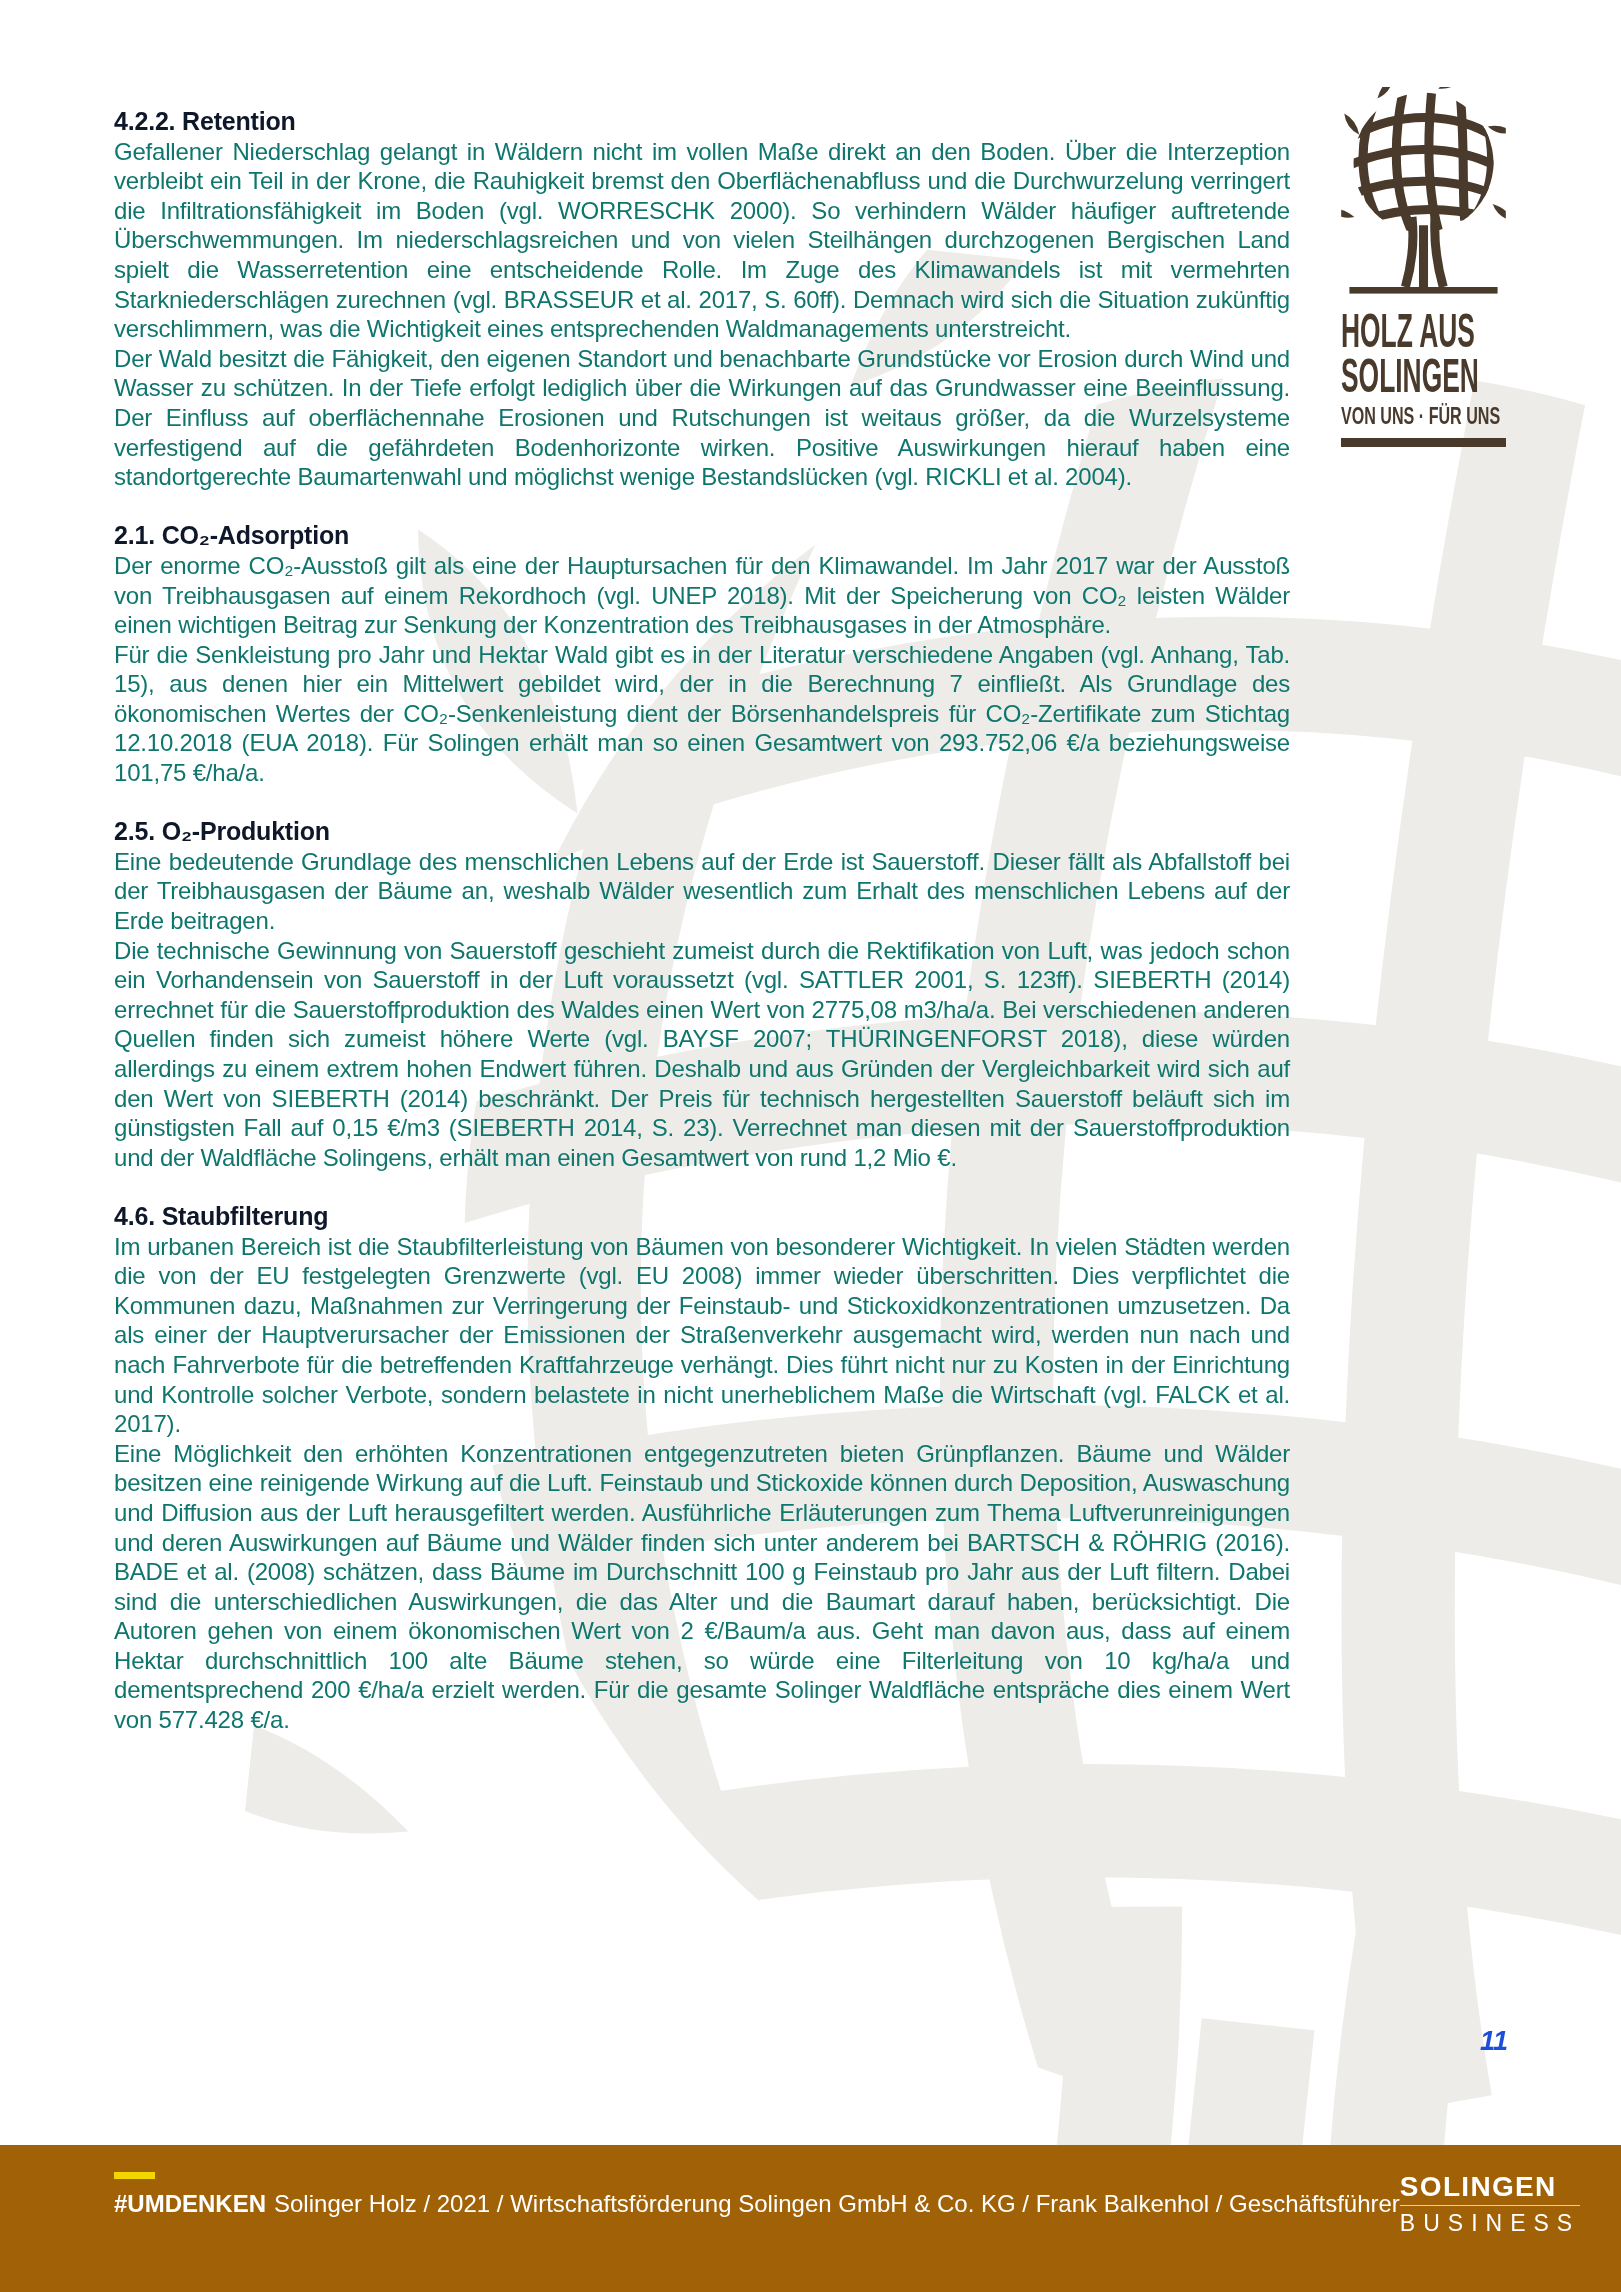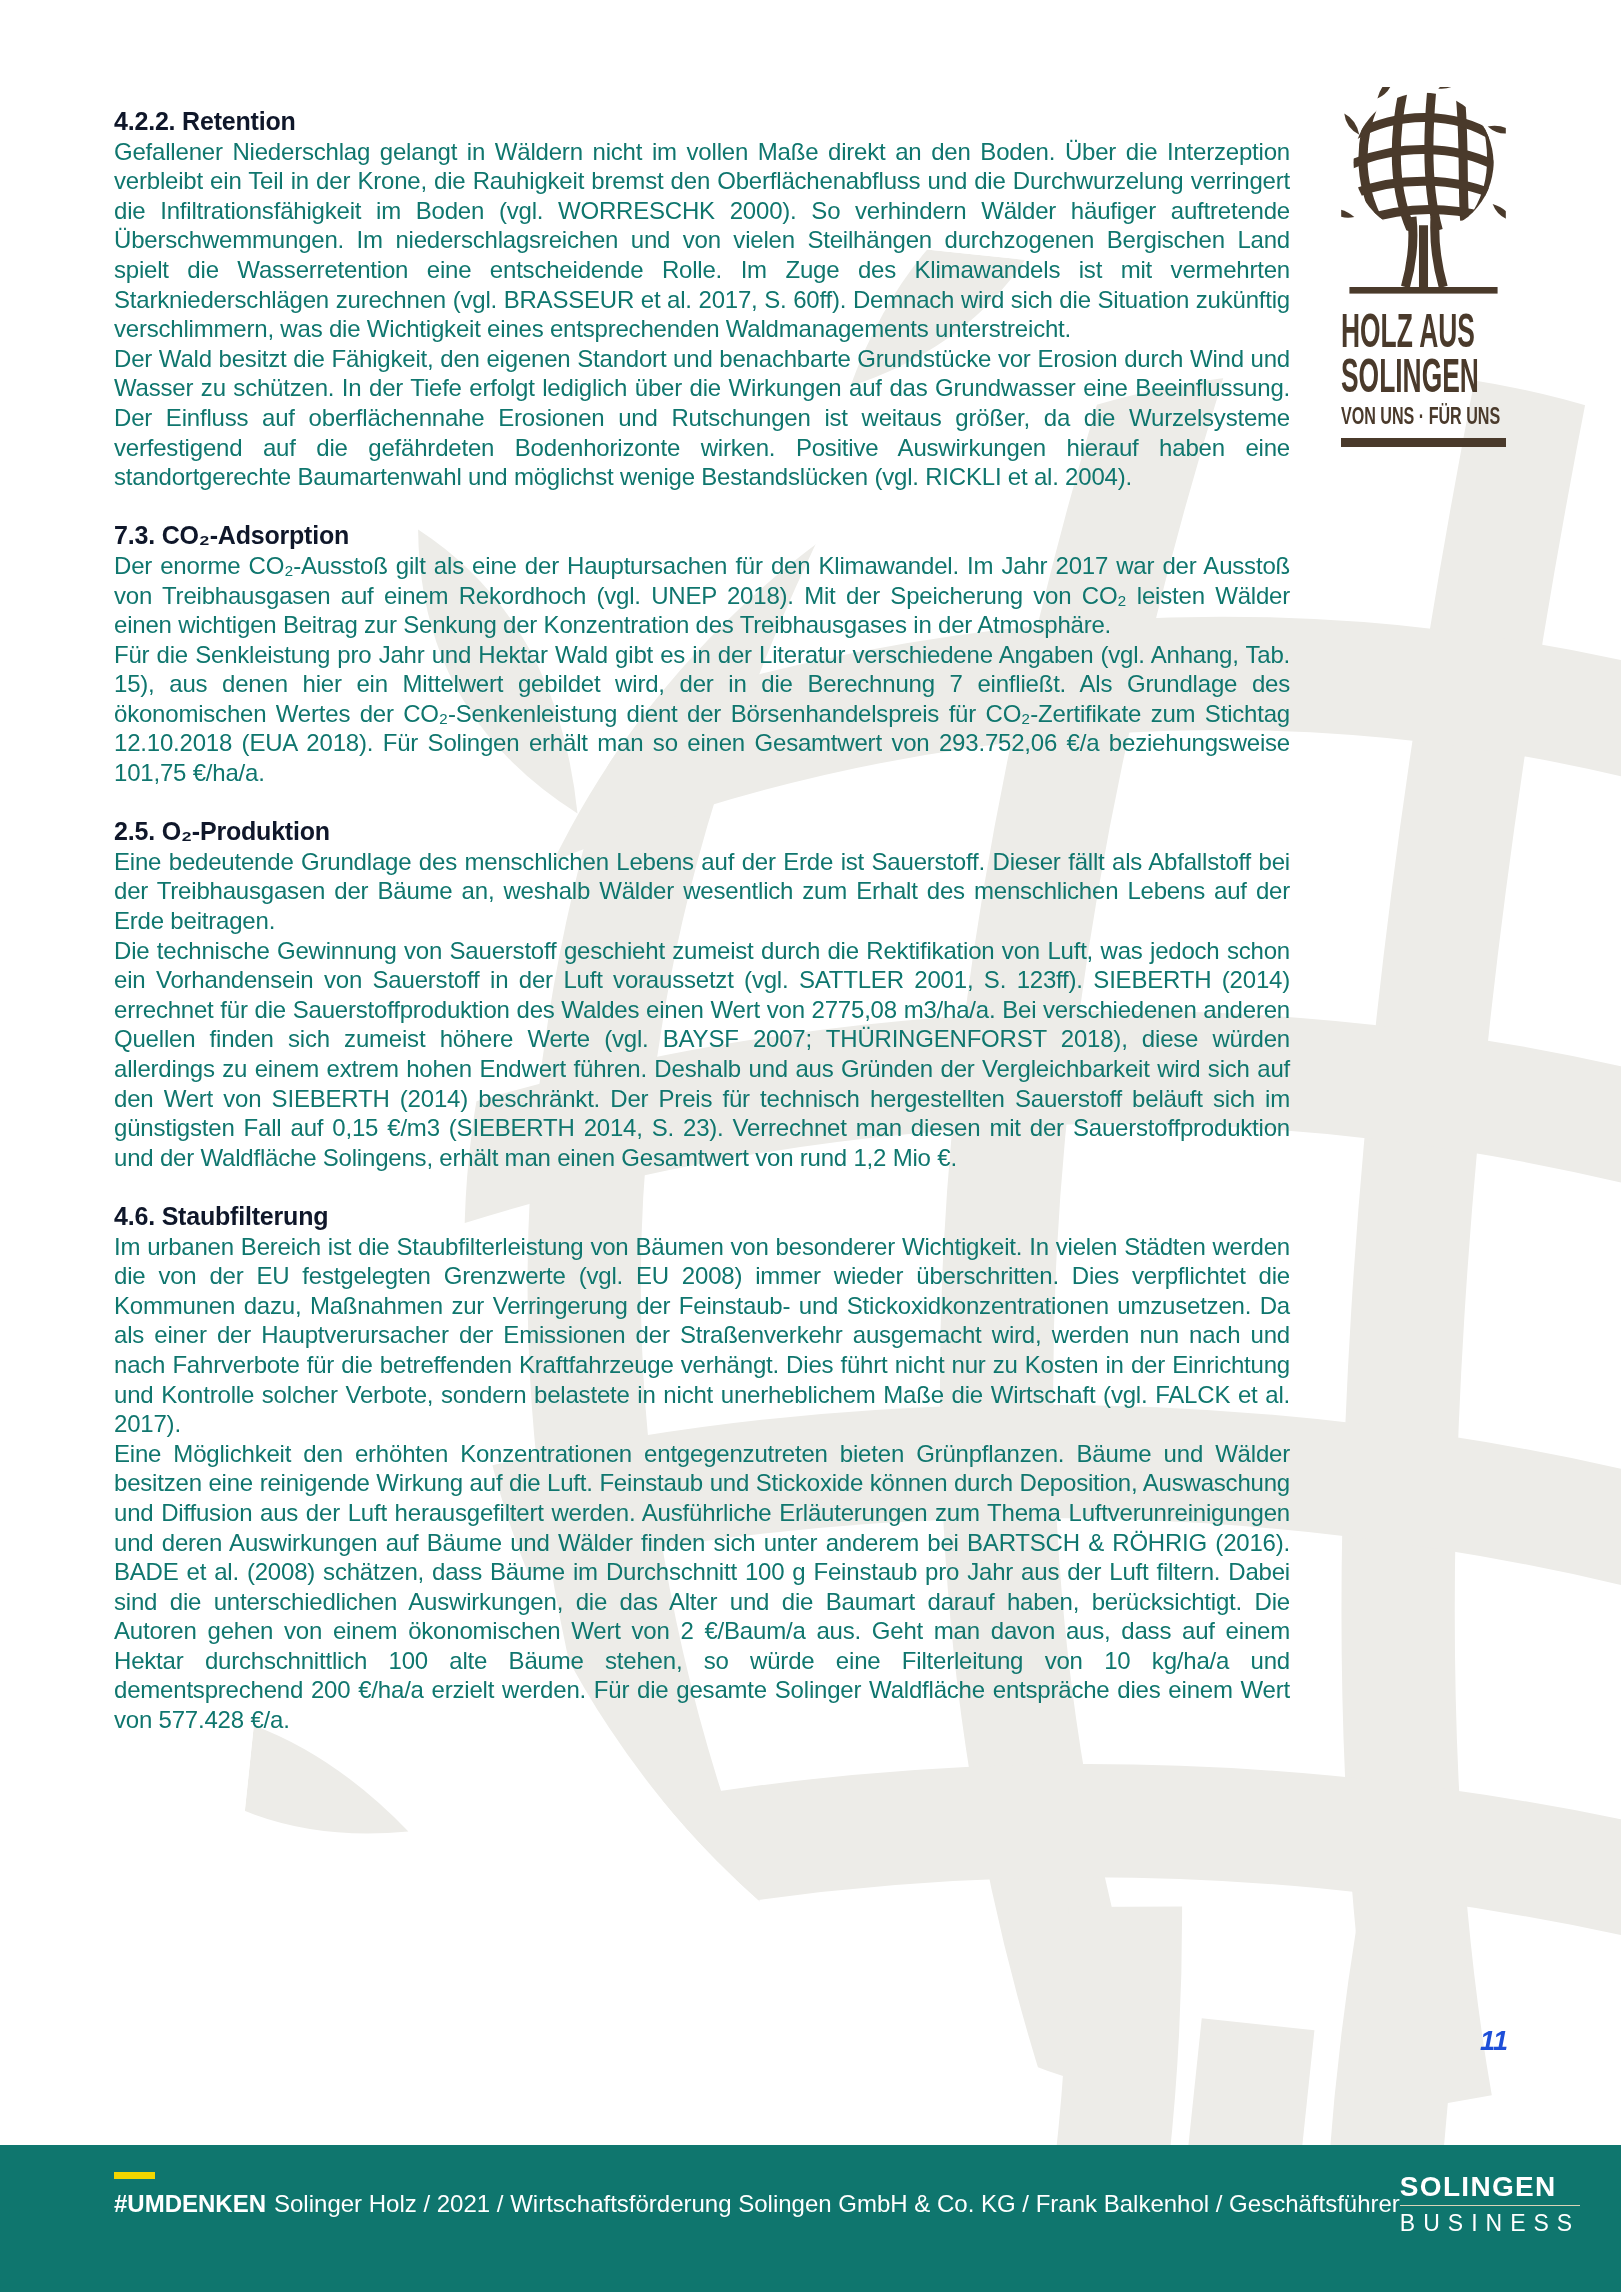--- a/index.html
+++ b/index.html
@@ -41,21 +41,21 @@
   }
   .logo-bar{height:9px;background:#4a3a2b;margin-top:9px;width:165px;}
   
   .pageno{
     position:absolute;right:114px;top:2026px;z-index:1;
     font-size:27px;font-style:italic;font-weight:bold;color:#1d4ed8;
   }
   
   footer{
     position:absolute;left:0;top:2145px;width:1622px;height:148px;
-    background:#0f766e;z-index:2;box-sizing:border-box;
+    background:#a16207;z-index:2;box-sizing:border-box;
     padding:27px 116px 0 114px;
     display:flex;justify-content:space-between;align-items:flex-start;
   }
   .credit .dash{width:41px;height:7.2px;background:#f2d600;margin-bottom:10.7px;}
   .credit-text{color:#ffffff;font-size:24px;line-height:27px;white-space:nowrap;}
   .credit-text .hash{font-weight:bold;}
   .credit-text .rest{margin-left:8px;font-weight:normal;}
   .brand{width:181px;color:#ffffff;margin-top:0;}
   .brand-top{font-weight:bold;font-size:28px;letter-spacing:1.3px;line-height:29px;white-space:nowrap;}
   .brand-divider{height:1.8px;background:#d8d4b8;margin:3.6px 0 4.5px 0;}
@@ -122,21 +122,21 @@
   <section>
     <h2 class="section-title">4.2.2. Retention</h2>
   <p class="body-par">Gefallener Niederschlag gelangt in Wäldern nicht im vollen Maße direkt an den Boden. Über die Interzeption verbleibt ein Teil in der Krone, die Rauhigkeit bremst den Oberflächenabfluss und die Durchwurzelung verringert die Infiltrationsfähigkeit im Boden (vgl. WORRESCHK 2000). So verhindern Wälder häufiger auftretende Überschwemmungen. Im niederschlagsreichen und von vielen Steilhängen durchzogenen Bergischen Land spielt die Wasserretention eine entscheidende Rolle. Im Zuge des Klimawandels ist mit vermehrten Starkniederschlägen zurechnen (vgl. BRASSEUR et al. 2017, S. 60ff). Demnach wird sich die Situation zukünftig verschlimmern, was die Wichtigkeit eines entsprechenden Waldmanagements unterstreicht.</p>
     </section>
 
   <section>
   <p class="body-par">Der Wald besitzt die Fähigkeit, den eigenen Standort und benachbarte Grundstücke vor Erosion durch Wind und Wasser zu schützen. In der Tiefe erfolgt lediglich über die Wirkungen auf das Grundwasser eine Beeinflussung. Der Einfluss auf oberflächennahe Erosionen und Rutschungen ist weitaus größer, da die Wurzelsysteme verfestigend auf die gefährdeten Bodenhorizonte wirken. Positive Auswirkungen hierauf haben eine standortgerechte Baumartenwahl und möglichst wenige Bestandslücken (vgl. RICKLI et al. 2004).</p>
     </section>
 
   <section>
-    <h2 class="section-title">7.3. CO₂-Adsorption</h2>
+    <h2 class="section-title">2.1. CO₂-Adsorption</h2>
   <p class="body-par">Der enorme CO₂-Ausstoß gilt als eine der Hauptursachen für den Klimawandel. Im Jahr 2017 war der Ausstoß von Treibhausgasen auf einem Rekordhoch (vgl. UNEP 2018). Mit der Speicherung von CO₂ leisten Wälder einen wichtigen Beitrag zur Senkung der Konzentration des Treibhausgases in der Atmosphäre.</p>
       <p class="body-par">Für die Senkleistung pro Jahr und Hektar Wald gibt es in der Literatur verschiedene Angaben (vgl. Anhang, Tab. 15), aus denen hier ein Mittelwert gebildet wird, der in die Berechnung 7 einfließt. Als Grundlage des ökonomischen Wertes der CO₂-Senkenleistung dient der Börsenhandelspreis für CO₂-Zertifikate zum Stichtag 12.10.2018 (EUA 2018). Für Solingen erhält man so einen Gesamtwert von 293.752,06 €/a beziehungsweise 101,75 €/ha/a.</p>
     </section>
 
   <section>
     <h2 class="section-title">2.5. O₂-Produktion</h2>
   <p class="body-par">Eine bedeutende Grundlage des menschlichen Lebens auf der Erde ist Sauerstoff. Dieser fällt als Abfallstoff bei der Treibhausgasen der Bäume an, weshalb Wälder wesentlich zum Erhalt des menschlichen Lebens auf der Erde beitragen.</p>
       <p class="body-par">Die technische Gewinnung von Sauerstoff geschieht zumeist durch die Rektifikation von Luft, was jedoch schon ein Vorhandensein von Sauerstoff in der Luft voraussetzt (vgl. SATTLER 2001, S. 123ff). SIEBERTH (2014) errechnet für die Sauerstoffproduktion des Waldes einen Wert von 2775,08 m3/ha/a. Bei verschiedenen anderen Quellen finden sich zumeist höhere Werte (vgl. BAYSF 2007; THÜRINGENFORST 2018), diese würden allerdings zu einem extrem hohen Endwert führen. Deshalb und aus Gründen der Vergleichbarkeit wird sich auf den Wert von SIEBERTH (2014) beschränkt. Der Preis für technisch hergestellten Sauerstoff beläuft sich im günstigsten Fall auf 0,15 €/m3 (SIEBERTH 2014, S. 23). Verrechnet man diesen mit der Sauerstoffproduktion und der Waldfläche Solingens, erhält man einen Gesamtwert von rund 1,2 Mio €.</p>
     </section>
 

